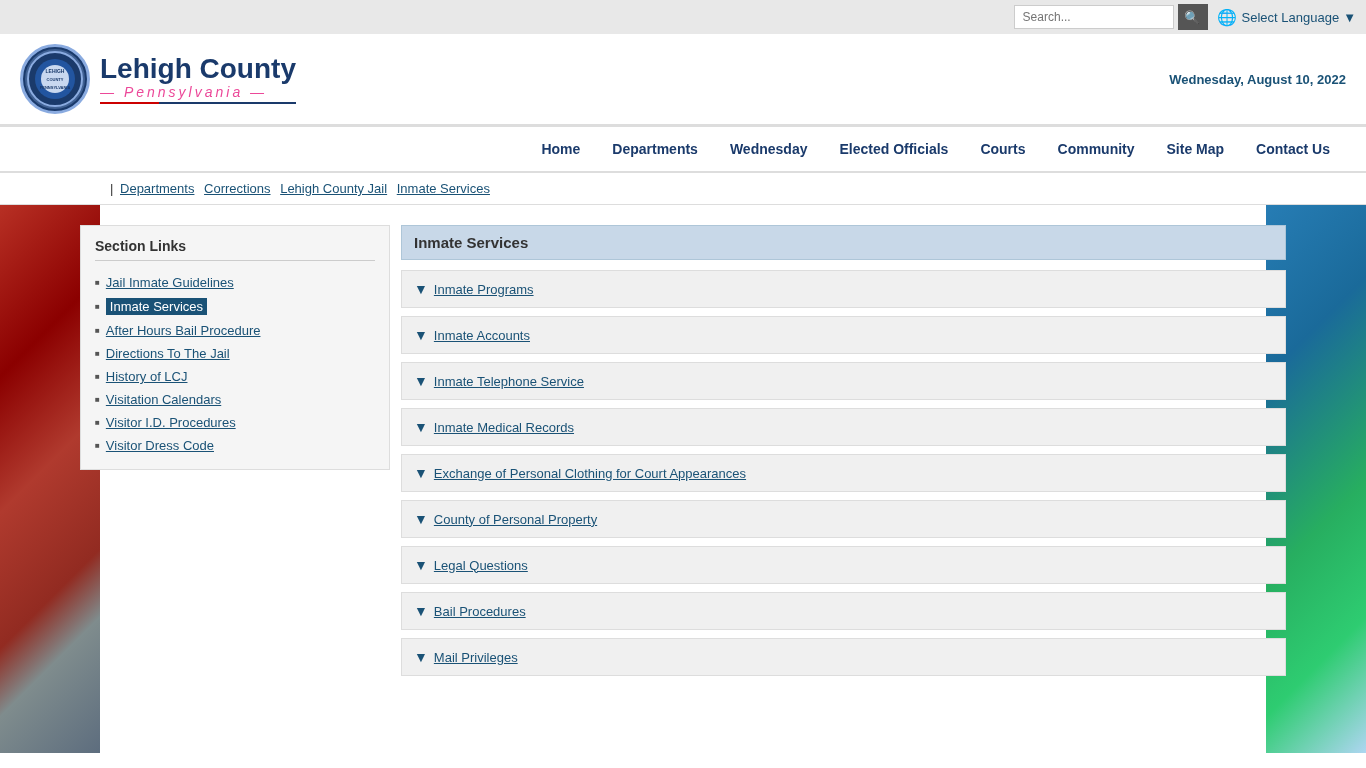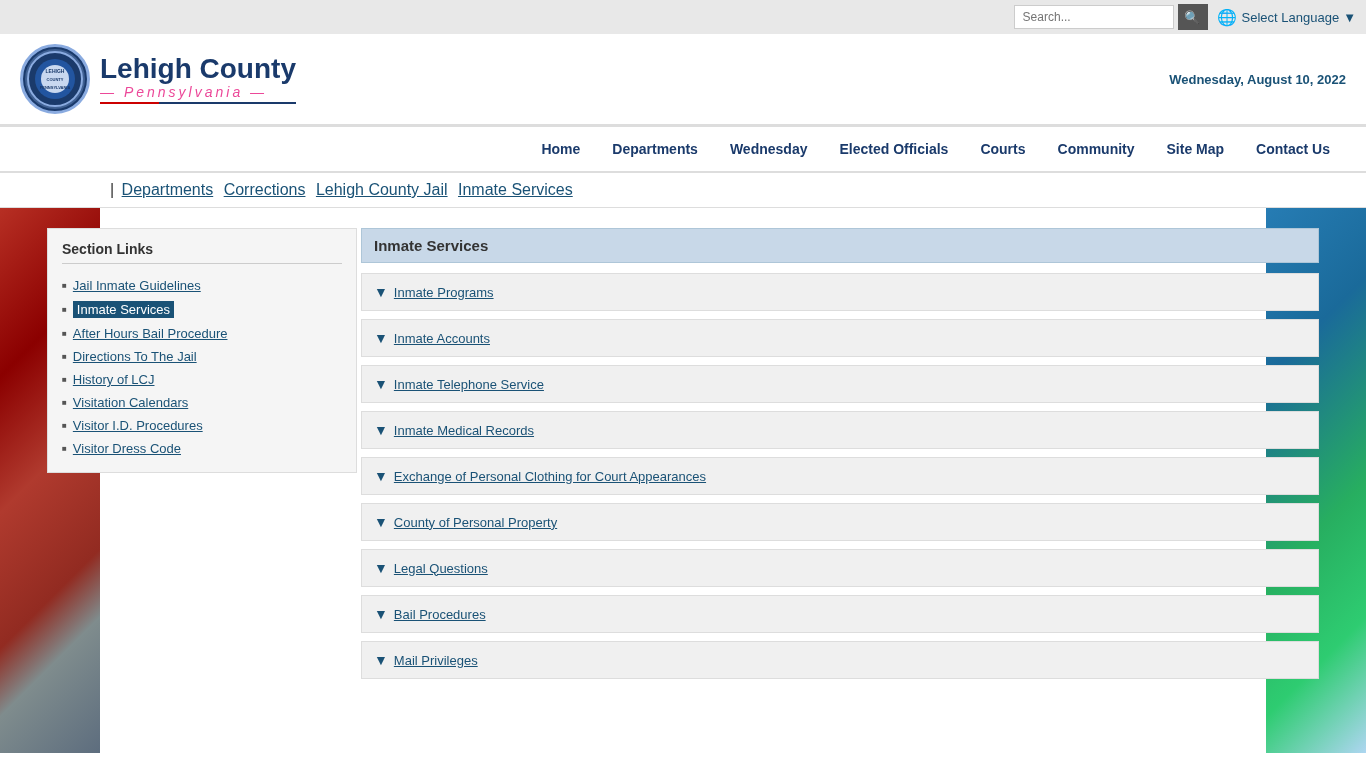--- a/index.html
+++ b/index.html
@@ -161,36 +161,36 @@
       z-index: 0;
     }
 
     
     .breadcrumb-bar {
       background: #fff;
       padding: 8px 110px;
       border-bottom: 1px solid #ddd;
       position: relative;
       z-index: 10;
-      font-size: 16px;
+      font-size: 13px;
     }
     .breadcrumb-bar a {
       color: #1a5276;
       text-decoration: underline;
       margin: 0 3px;
     }
     .breadcrumb-bar span { color: #333; }
 
     
     .main-area {
       position: relative;
       z-index: 5;
       display: flex;
-      padding: 20px 47px;
-      gap: 4px;
+      padding: 20px 80px;
+      gap: 11px;
     }
 
     
     .sidebar {
       width: 310px;
       flex-shrink: 0;
       background: #f5f5f5;
       border: 1px solid #ddd;
       padding: 12px 14px;
       align-self: flex-start;

